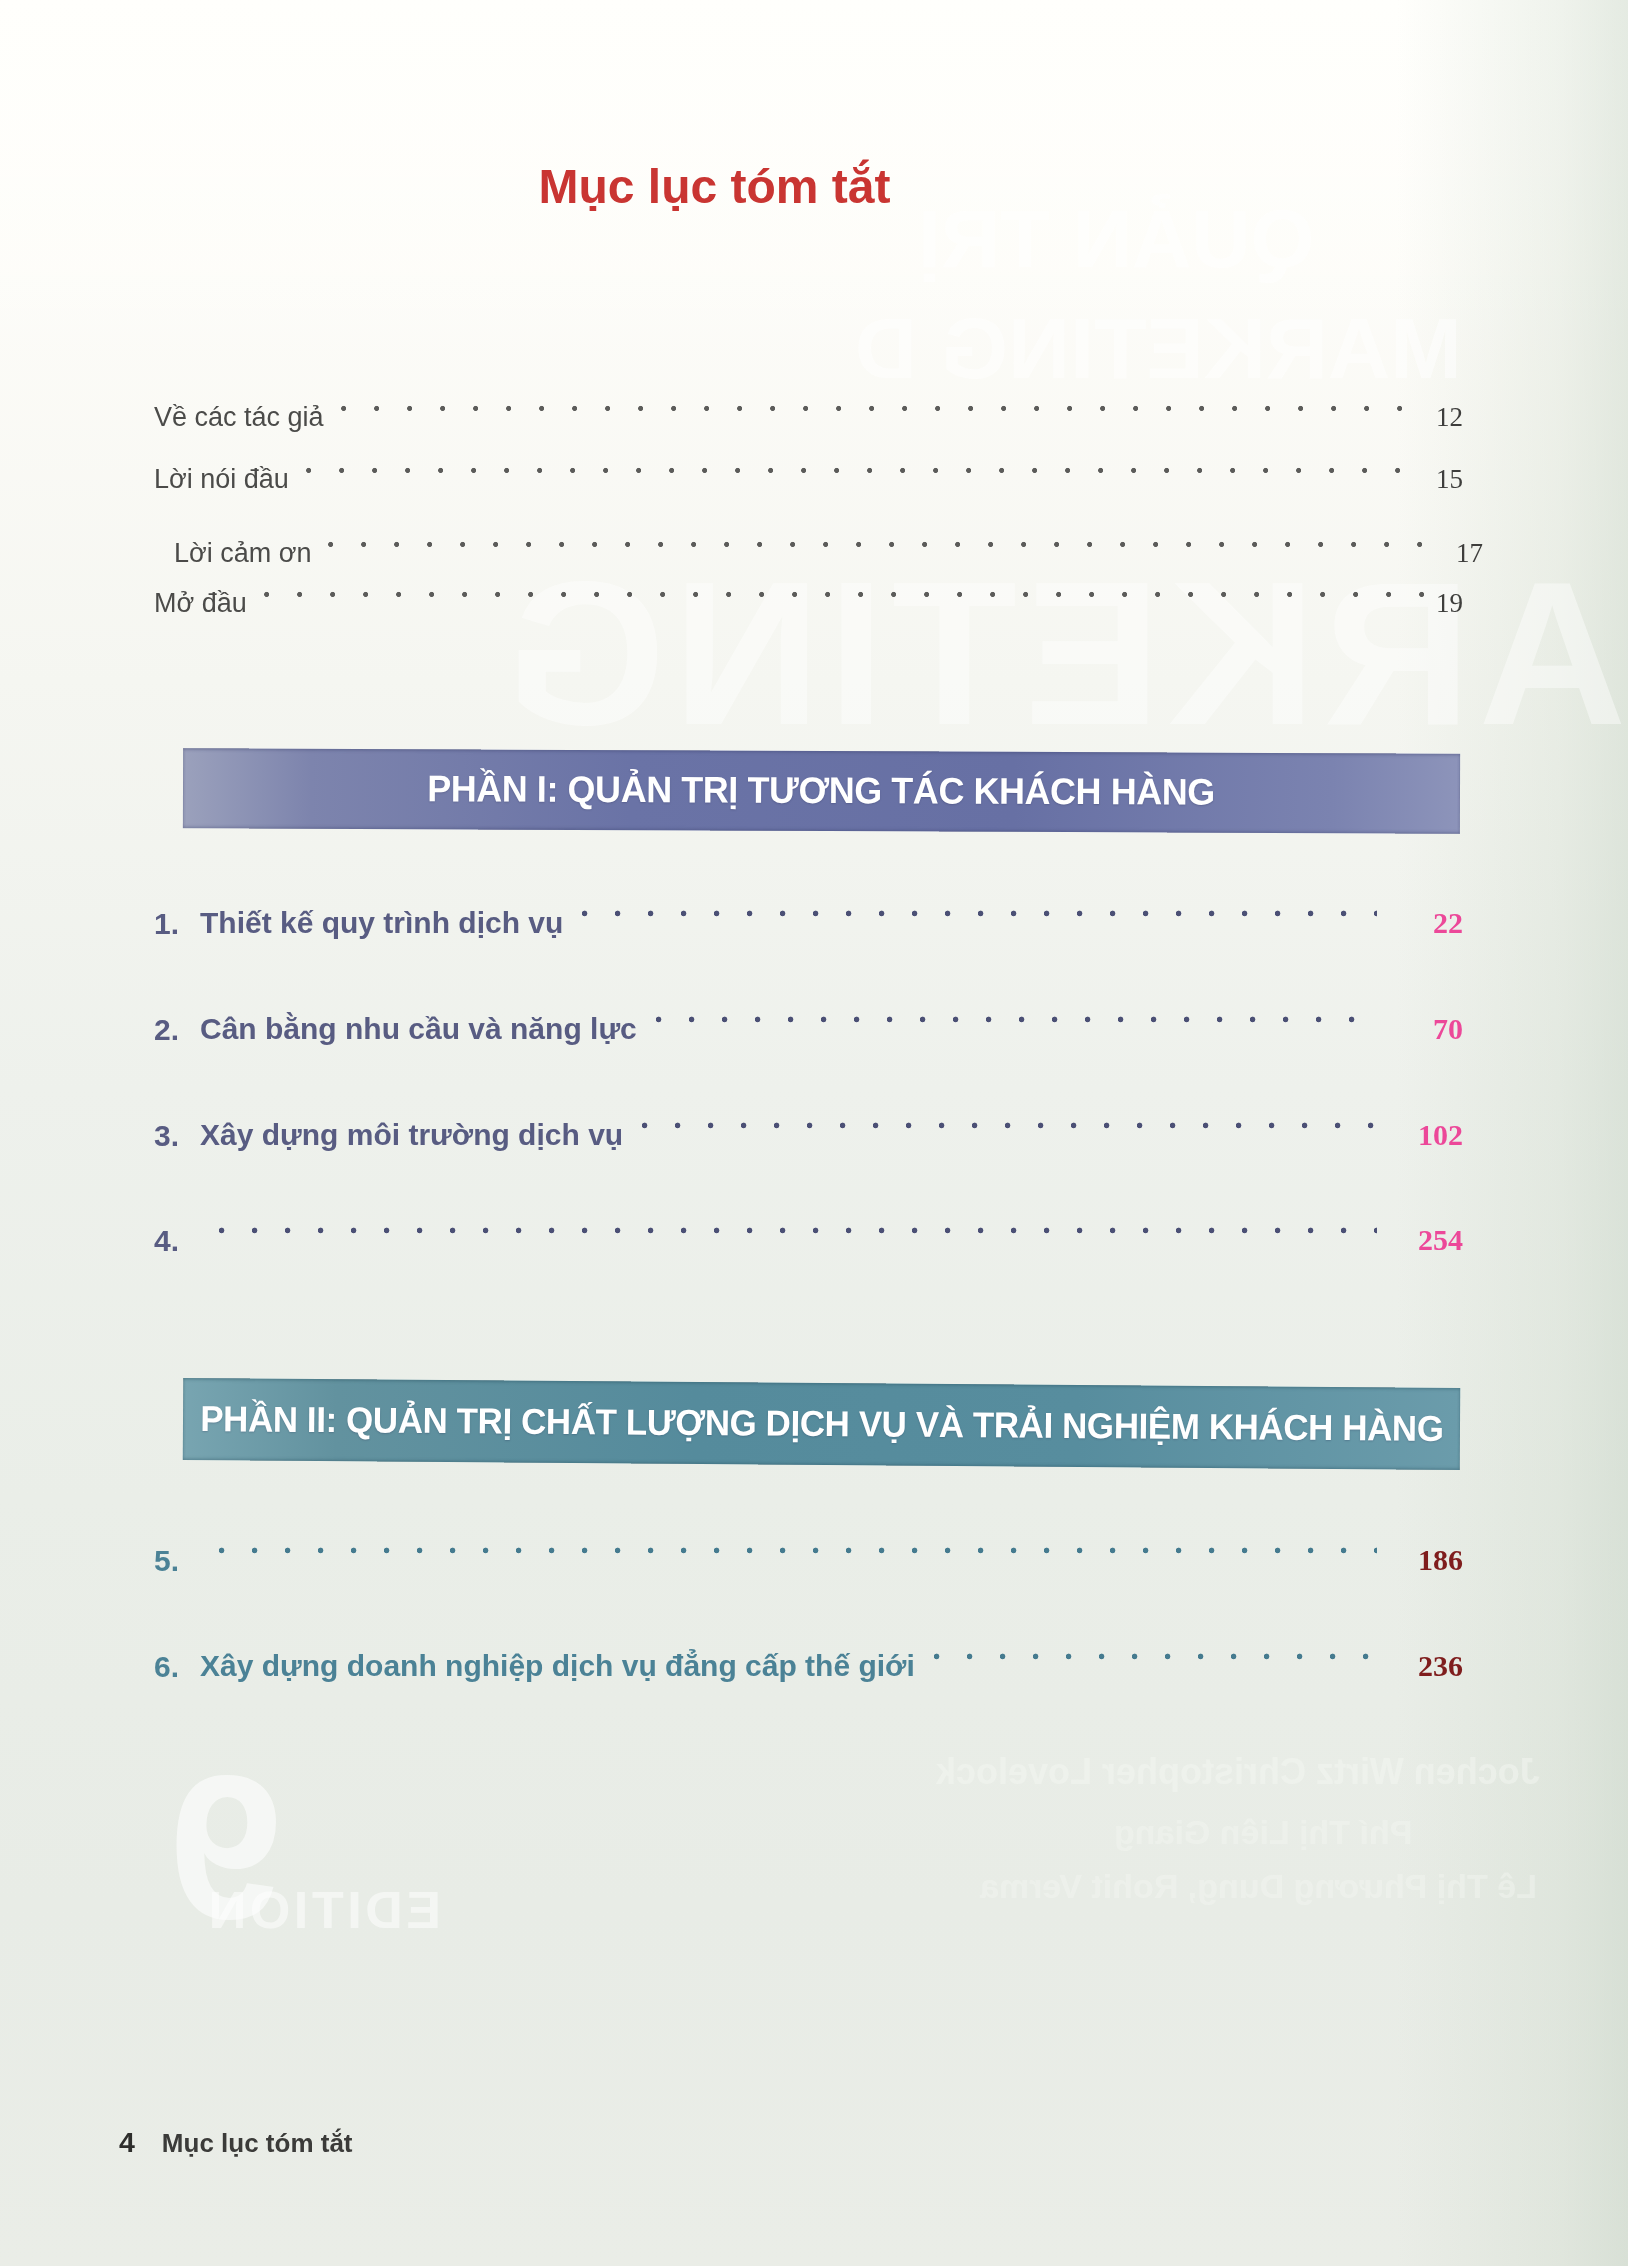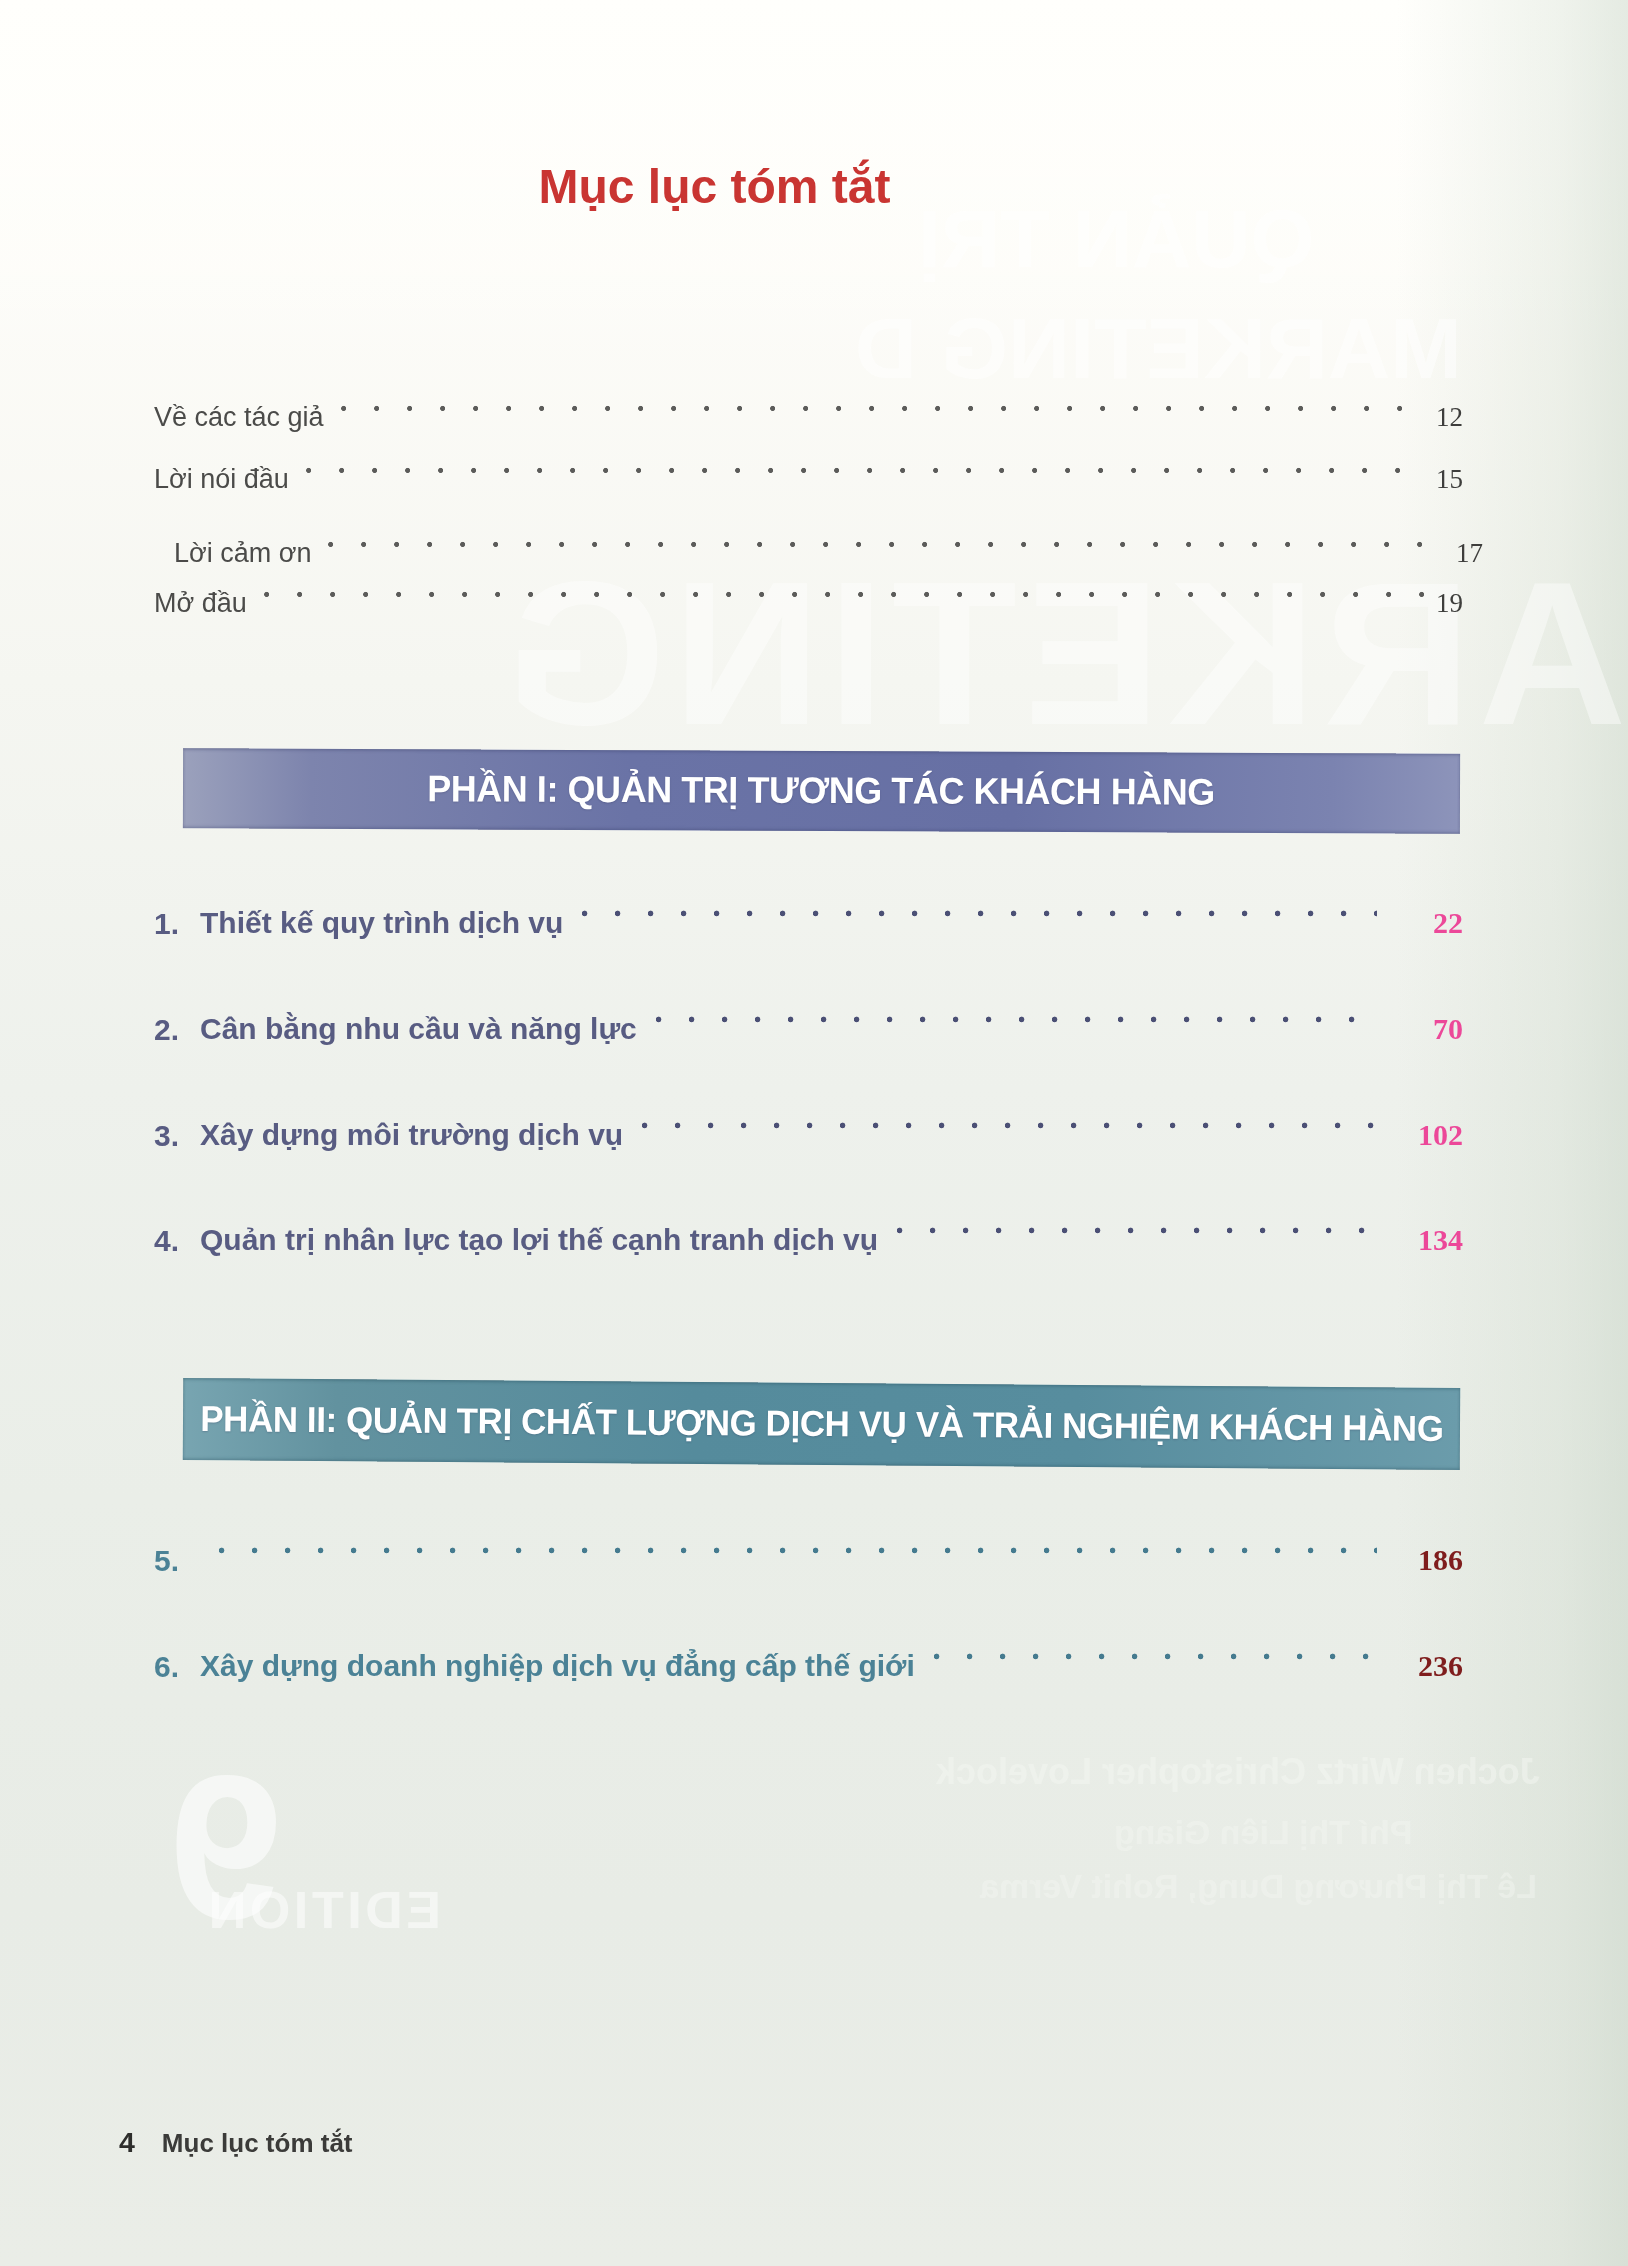--- a/index.html
+++ b/index.html
@@ -112,23 +112,22 @@
   <span class="pagenum">70</span>
 </div>
 <div class="toc-row ch sec1" style="top:1119px;">
   <span class="num">3.</span>
   <span class="label">Xây dựng môi trường dịch vụ</span>
   <span class="dots"></span>
   <span class="pagenum">102</span>
 </div>
 <div class="toc-row ch sec1" style="top:1224px;">
   <span class="num">4.</span>
-  <span class="label">Quản trị nhân lực tạo lợi thế cạnh tranh dịch vụ</span>
   <span class="dots"></span>
-  <span class="pagenum">134</span>
+  <span class="pagenum">254</span>
 </div>
 
 <div class="banner banner-2">
   <span class="heading">PHẦN II: QUẢN TRỊ CHẤT LƯỢNG DỊCH VỤ VÀ TRẢI NGHIỆM KHÁCH HÀNG</span>
 </div>
 
 <div class="toc-row ch sec2" style="top:1544px;">
   <span class="num">5.</span>
   <span class="dots"></span>
   <span class="pagenum">186</span>

